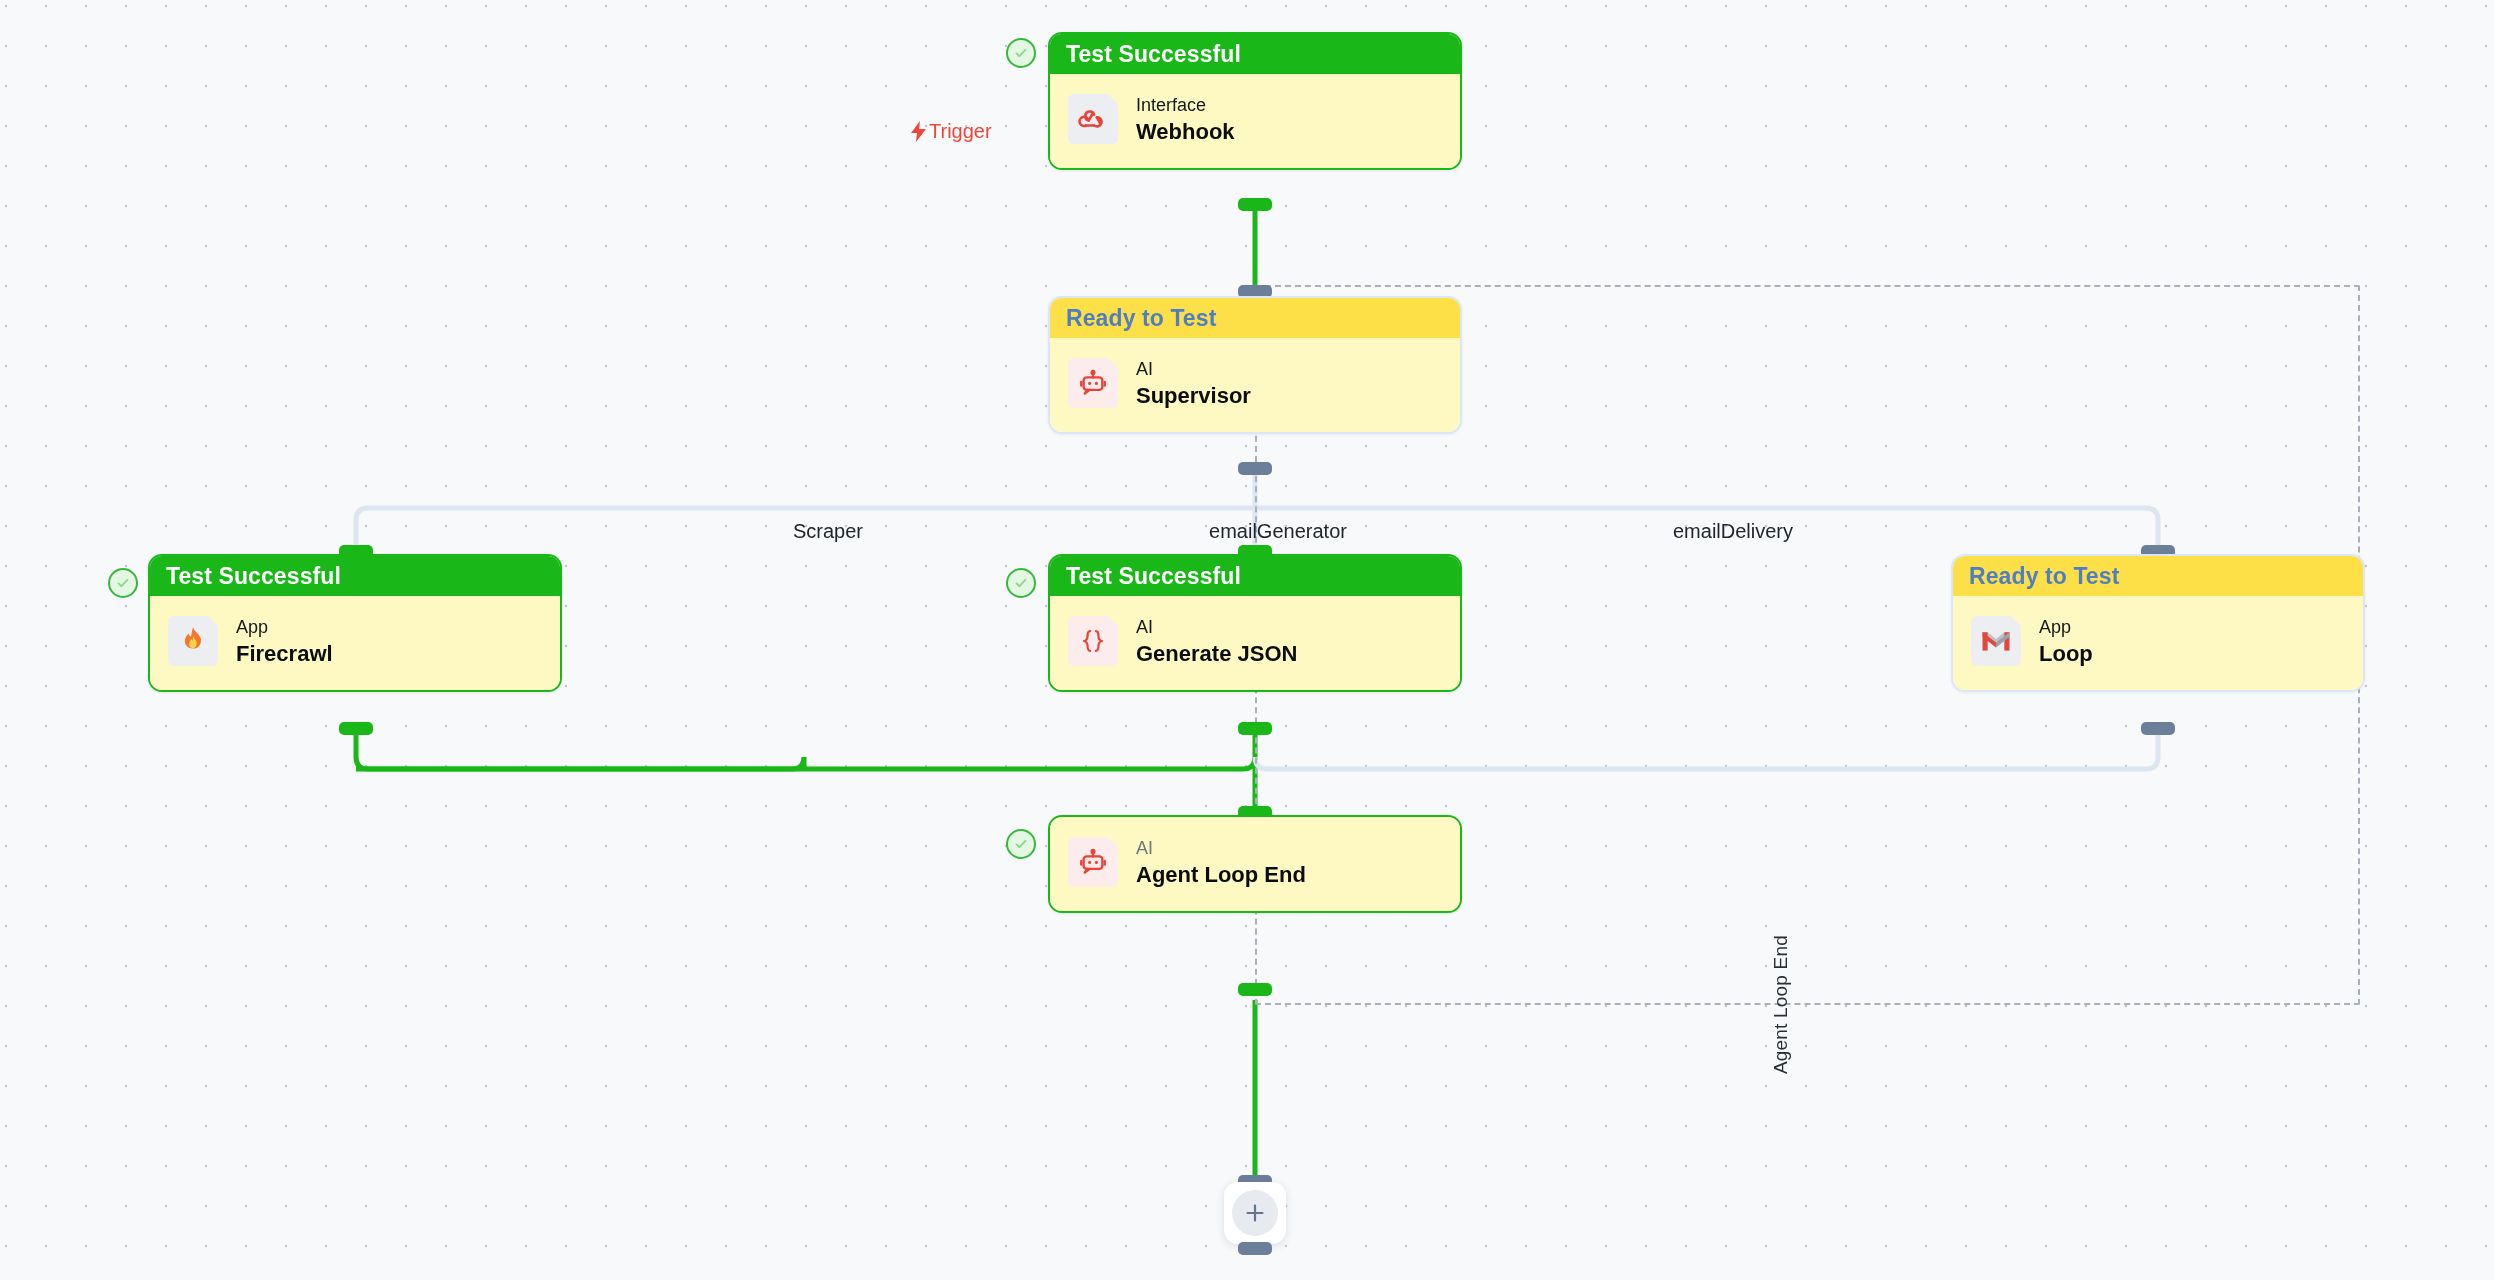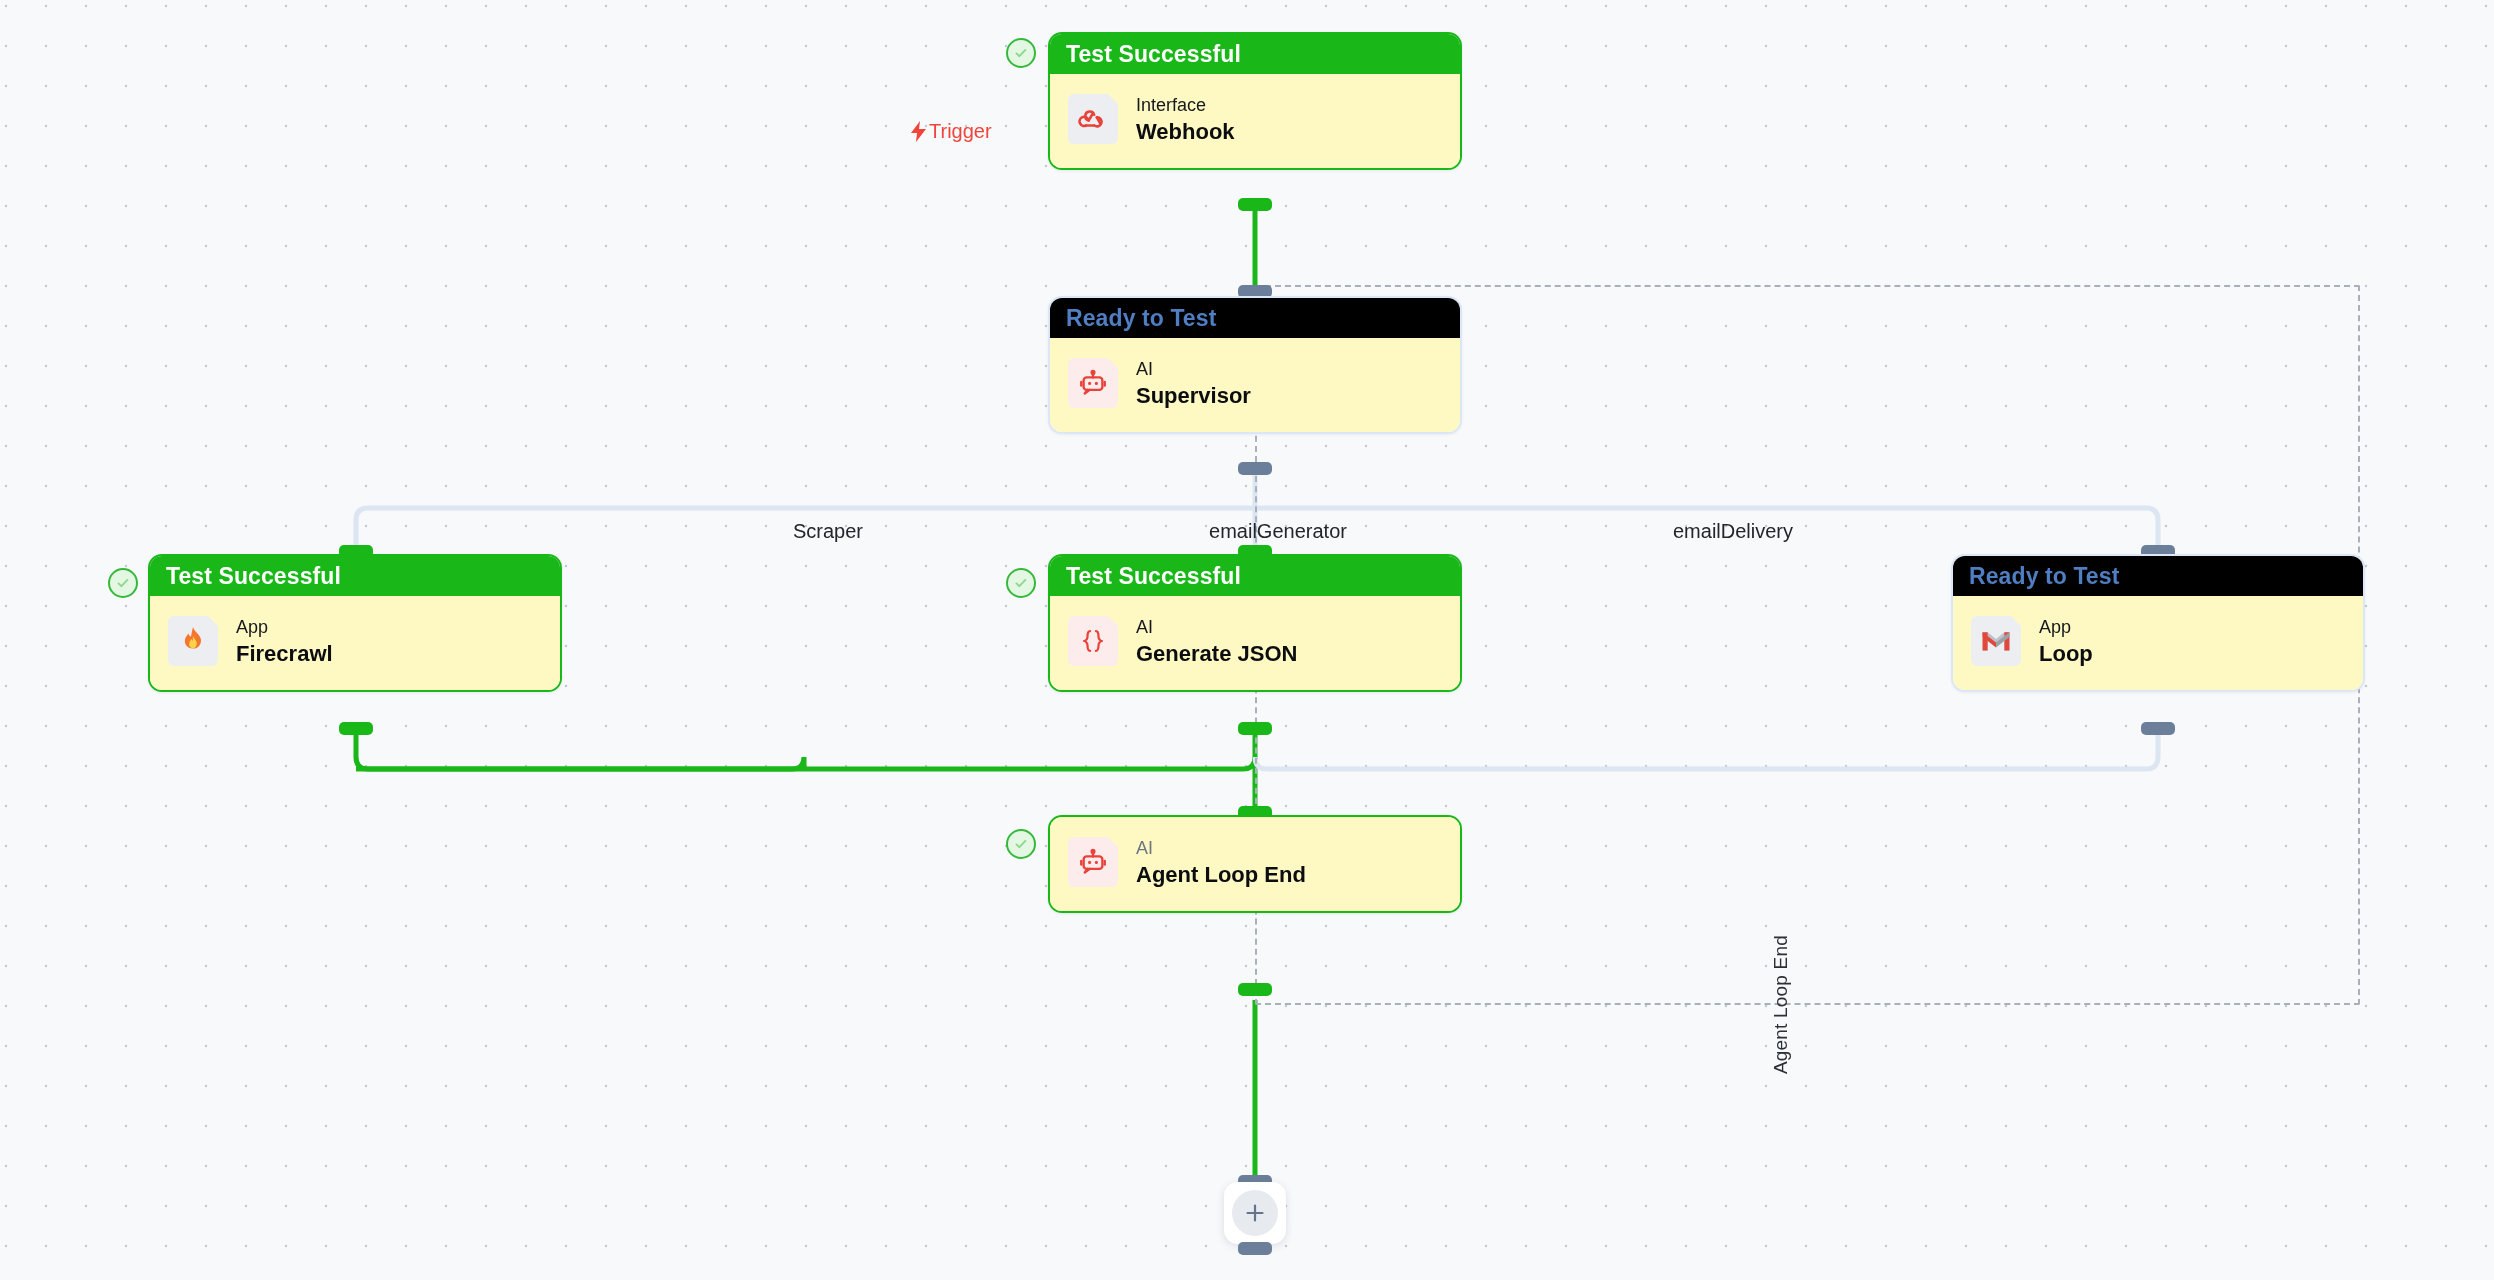--- a/index.html
+++ b/index.html
@@ -76,21 +76,21 @@
     font-weight: bold;
     letter-spacing: .1px;
   }
 
   .state-success > .node-header {
     background: #19b818;
     color: #ffffff;
   }
 
   .state-ready > .node-header {
-    background: #000000;
+    background: #fde047;
     color: #4f7ec2;
   }
 
   .node-body {
     display: flex;
     align-items: flex-end;
     gap: 18px;
     padding: 20px 18px 24px 18px;
     background: #fef9c3;
   }

